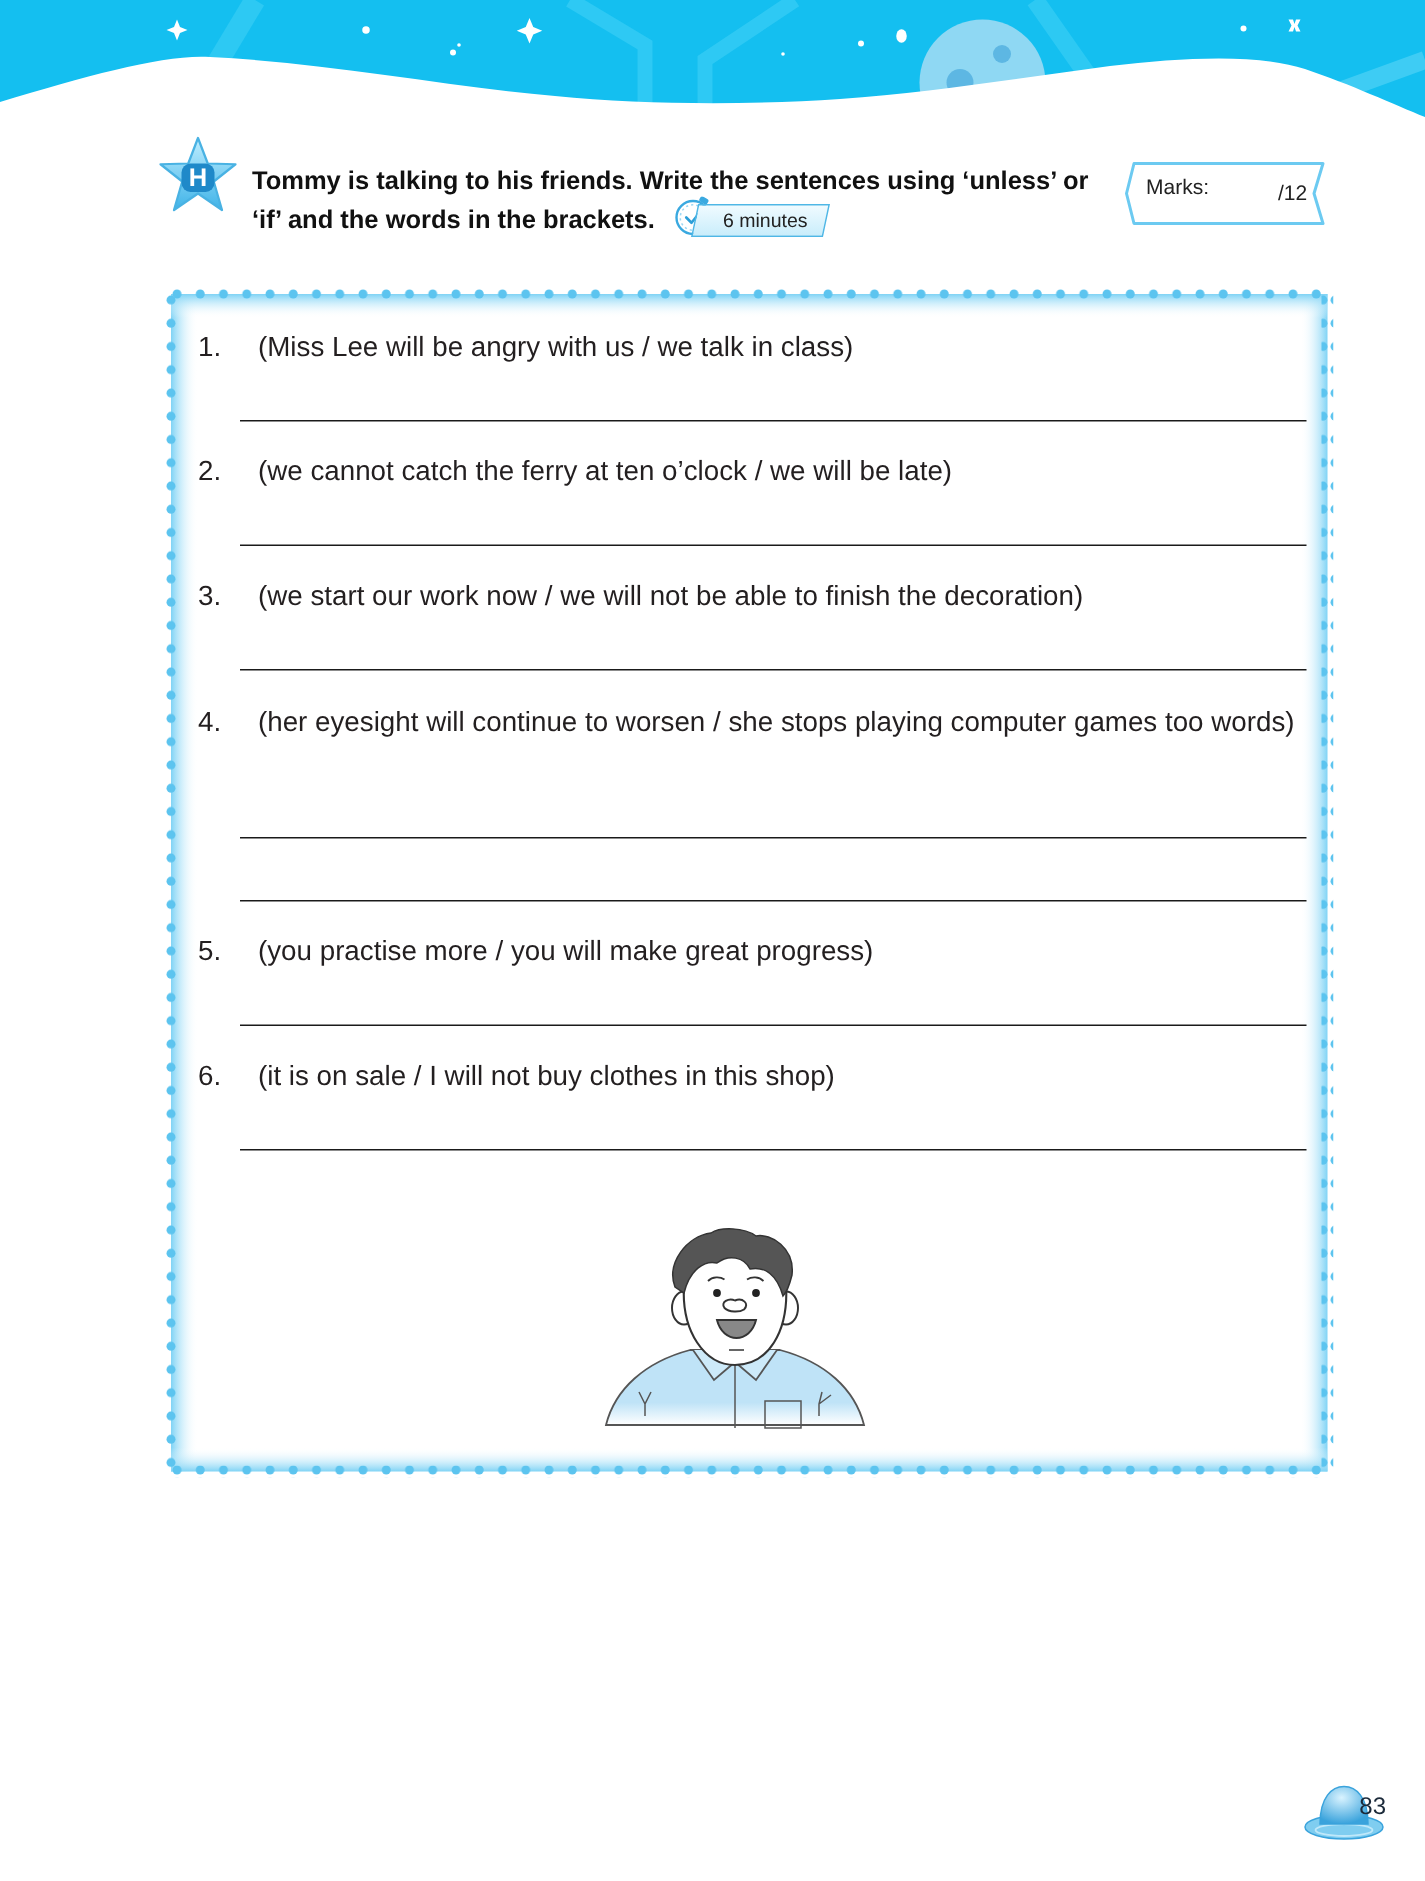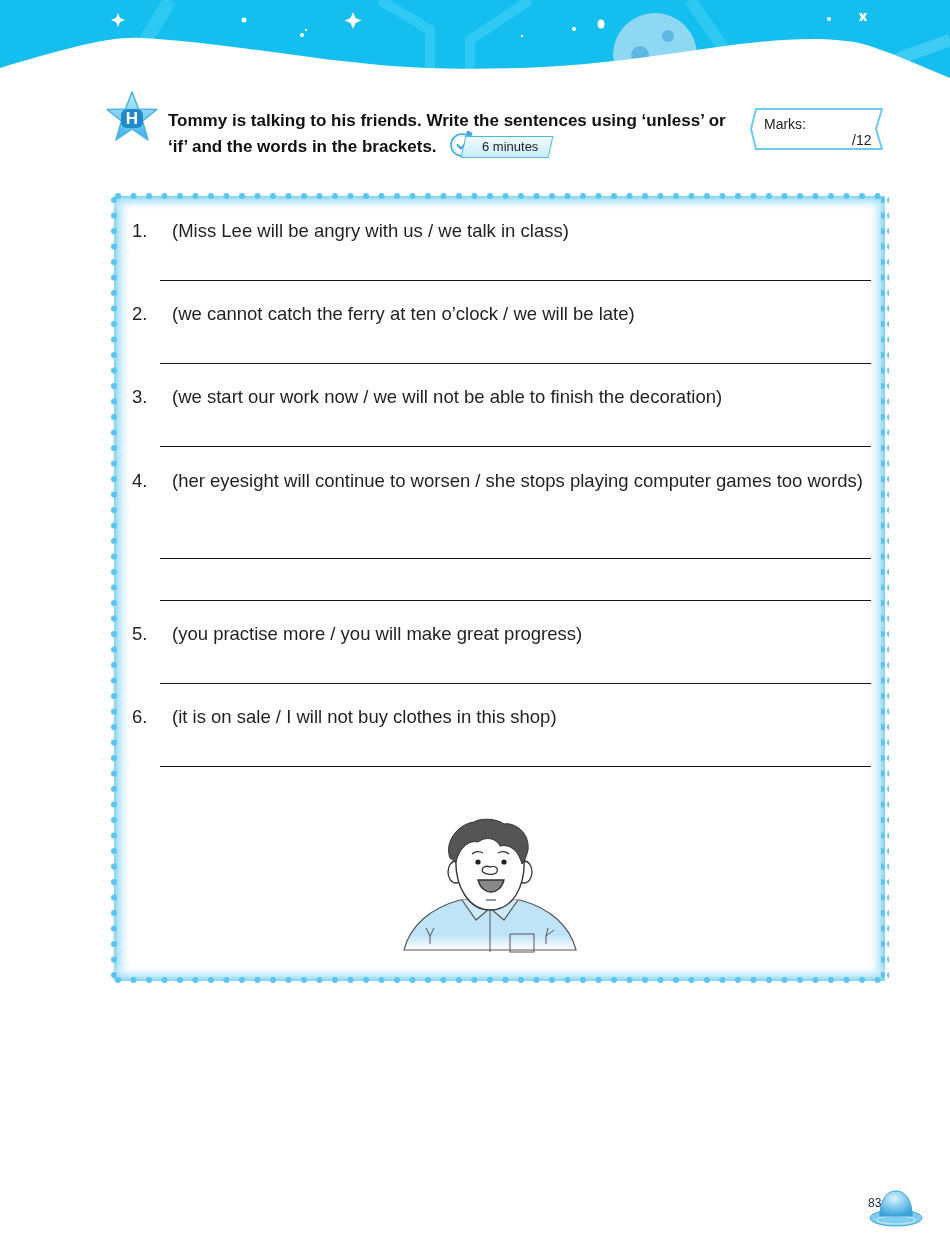--- a/index.html
+++ b/index.html
@@ -24,36 +24,36 @@
     display:inline-block; margin-left:14px; padding:0 12px 0 18px; height:20px; line-height:20px;
     font-family:"Liberation Sans", sans-serif; font-weight:normal; font-size:13px; color:#222;
     background:linear-gradient(#f0fbff,#c9edfb); border:1.5px solid #4fb7e6; transform:skewX(-12deg);
   }
   .timer-label span { display:inline-block; transform:skewX(12deg); }
   .marks-box {
     position:absolute; left:646px; top:18px; width:134px; height:42px;
   }
   .marks-box svg { position:absolute; left:0; top:0; }
   .marks-label { position:absolute; left:14px; top:8px; font-family:"Liberation Sans", sans-serif; font-size:14px; color:#222; }
-  .marks-total { position:absolute; left:102px; top:24px; font-family:"Liberation Sans", sans-serif; font-size:14px; color:#222; }
+  .marks-total { position:absolute; left:102px; top:12px; font-family:"Liberation Sans", sans-serif; font-size:14px; color:#222; }
 
   .worksheet { position:absolute; left:110px; top:192px; width:779px; height:793px; }
   .worksheet-frame { position:absolute; left:0; top:0; width:779px; height:793px; }
   .question {
     position:absolute; left:22px; width:740px;
     font-family:"Liberation Sans", sans-serif; font-size:18.5px; line-height:28px; color:#231f20;
   }
   .q-num { position:absolute; left:0; top:0; }
   .q-text { display:block; margin-left:40px; text-align:justify; text-align-last:left; }
   .answer-line { position:absolute; left:50px; width:711px; height:0; border-top:1.4px solid #1a1a1a; }
 
   .boy { position:absolute; left:290px; top:624px; width:180px; height:140px; }
 
   .page-num { position:absolute; left:868px; top:1188px; width:56px; height:42px; }
-  .page-num-label { position:absolute; left:0; top:8px; width:56px; text-align:left; font-family:"Liberation Sans", sans-serif; font-size:12px; color:#1b2a3a; }
+  .page-num-label { position:absolute; left:0; top:8px; width:56px; text-align:right; font-family:"Liberation Sans", sans-serif; font-size:16px; color:#1b2a3a; }
 </style>
 </head>
 <body>
 
 <div class="banner">
   <svg width="950" height="100" viewBox="0 0 950 100">
     <rect x="0" y="0" width="950" height="100" fill="#14bff0"></rect>
     <path d="M170 0 L110 100" stroke="#3fd0f6" stroke-width="14" opacity="0.6"></path>
     <path d="M380 0 L430 30 L430 100" stroke="#3fd0f6" stroke-width="10" fill="none" opacity="0.6"></path>
     <path d="M530 0 L470 40 L470 100" stroke="#3fd0f6" stroke-width="10" fill="none" opacity="0.6"></path>

